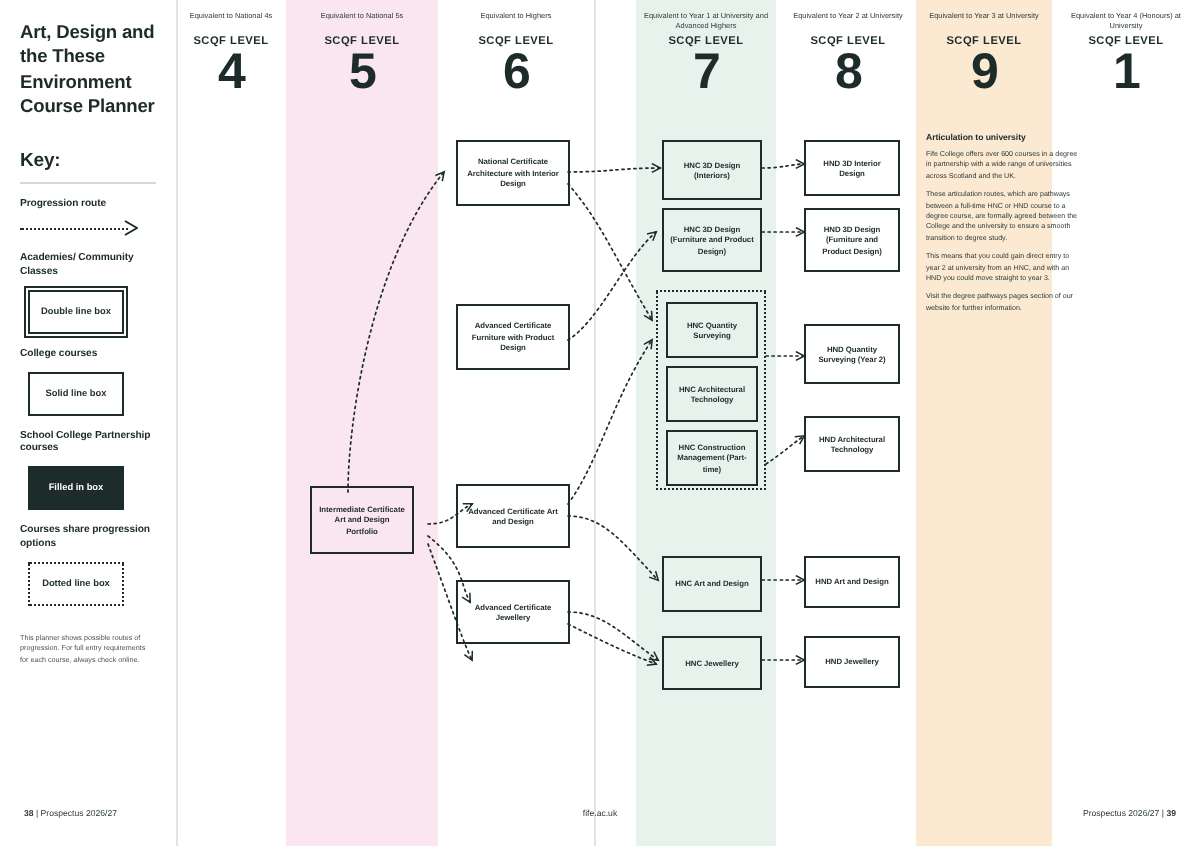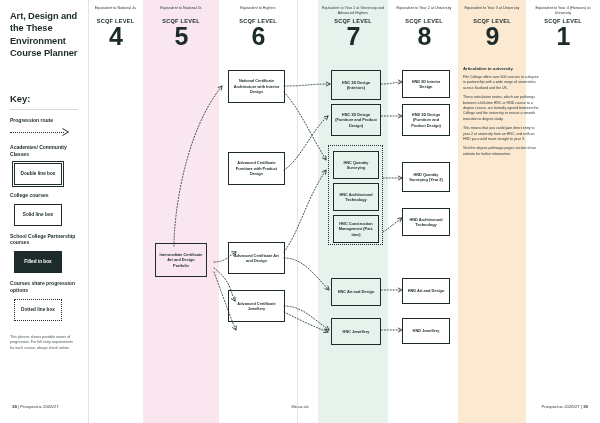--- a/index.html
+++ b/index.html
@@ -20,21 +20,21 @@
   .band-l9 { left:458px; width:68px; background:#fbe9d2; }
 
   .spine { position:absolute; top:0; bottom:0; width:1px; background:#e3e3e0; }
 
   
   .keypanel { position:absolute; left:0; top:0; width:88px; height:395px; padding:10px 8px 0 10px; }
   .planner-title {
     font-size:9.3px; font-weight:bold; line-height:1.32; letter-spacing:-0.1px;
     color:#1d2b2a;
   }
-  .key-head { font-size:9.5px; font-weight:bold; margin-top:34px; letter-spacing:-0.1px; }
+  .key-head { font-size:9.5px; font-weight:bold; margin-top:16px; letter-spacing:-0.1px; }
   .key-rule { width:68px; height:1px; background:#d8d8d4; margin-top:5px; }
   .key-label { font-size:5.1px; font-weight:bold; line-height:1.35; margin-top:7px; letter-spacing:-0.05px; }
 
   .key-arrowline { position:relative; width:62px; height:9px; margin-top:4px; }
   .key-arrowline .dots {
     position:absolute; left:0; top:4px; width:54px; height:0;
     border-top:1.1px dotted #1d2b2a;
   }
   .key-arrowline .head {
     position:absolute; left:52px; top:0.5px; width:7px; height:8px;

